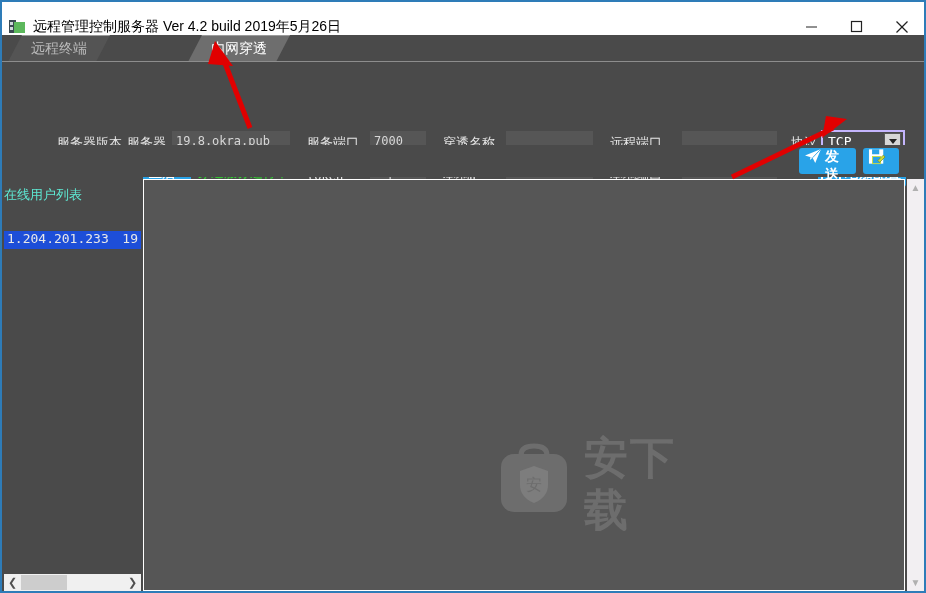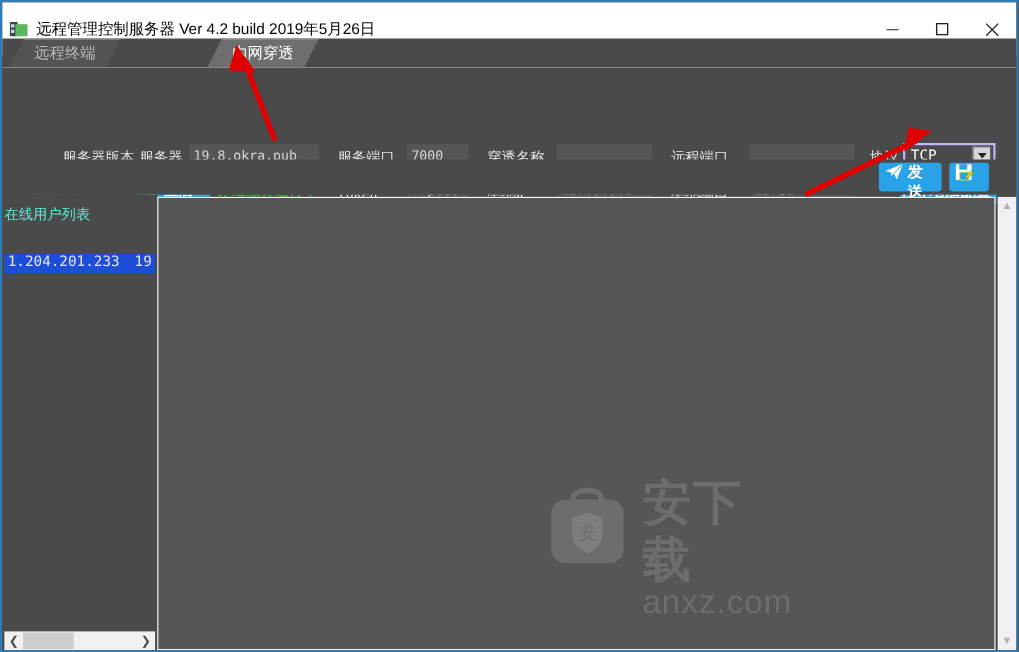--- a/index.html
+++ b/index.html
@@ -315,21 +315,20 @@
 
     <div class="wm">
       <svg class="wm-bag" viewBox="0 0 80 80">
         <path d="M27 17 q0 -9 13 -9 q13 0 13 9" fill="none" stroke="#6d6d6d" stroke-width="5"></path>
         <rect x="7" y="16" width="66" height="58" rx="13" fill="#6d6d6d"></rect>
         <path d="M40 28 L54 33 L54 47 q0 12 -14 18 q-14 -6 -14 -18 L26 33 Z" fill="#7d7d7d"></path>
         <text x="40" y="52" font-size="16" fill="#6d6d6d" text-anchor="middle" font-family="'DejaVu Sans',sans-serif">安</text>
       </svg>
       <div class="wm-text">
         <div class="wm-cn">安下载</div>
-        <div class="wm-en">anxz.com</div>
       </div>
     </div>
   </div>
 
   <div class="vscroll">
     <span class="vbtn">▲</span>
     <span class="vspacer"></span>
     <span class="vbtn">▼</span>
   </div>
 

